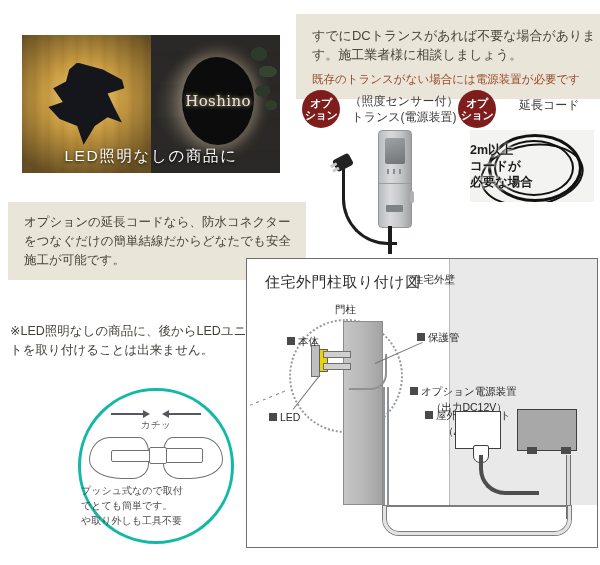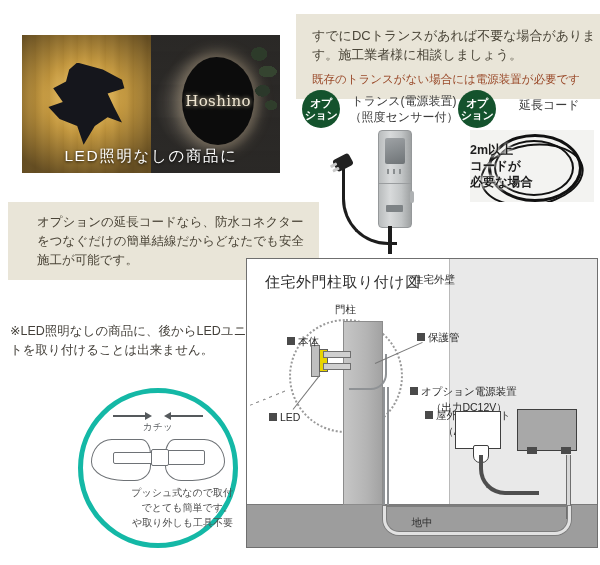--- a/index.html
+++ b/index.html
@@ -59,25 +59,25 @@
     background-repeat:repeat-x;background-size:9px 6px;}
   .note::before{top:-4px;
     background-image:radial-gradient(circle 4px at 4px 6px,#e9e5d8 97%,transparent 100%);}
   .note::after{bottom:-4px;
     background-image:radial-gradient(circle 4px at 4px 0px,#e9e5d8 97%,transparent 100%);}
 
   #note-dc{left:296px;top:14px;width:296px;padding:12px 14px 11px 16px;}
   #note-dc .line1{font-size:13px;line-height:19px;color:#4b4639;}
   #note-dc .line2{font-size:11.5px;line-height:17px;color:#9a4a2a;margin-top:7px;}
 
-  #note-cord{left:8px;top:202px;width:268px;padding:11px 14px 10px 29px;}
+  #note-cord{left:8px;top:202px;width:268px;padding:11px 14px 10px 16px;}
   #note-cord div{font-size:12.5px;line-height:19px;}
 
   
-  .badge{width:38px;height:38px;border-radius:50%;background:#14532d;
+  .badge{width:38px;height:38px;border-radius:50%;background:#7f1d1d;
     color:#fff;display:flex;flex-direction:column;align-items:center;justify-content:center;
     font-size:11px;font-weight:bold;line-height:12px;letter-spacing:-.5px;}
   #badge-trans{left:302px;top:90px;}
   #badge-cord{left:458px;top:90px;}
 
   .opt-label{font-size:12px;color:#3c3c3c;line-height:16px;}
   #label-trans{left:344px;top:93px;width:120px;text-align:center;}
   #label-cord{left:498px;top:97px;width:92px;margin-left:21px;}
 
   
@@ -108,41 +108,41 @@
   #cord-caption{position:absolute;left:0;top:12px;width:100%;text-align:left;
     font-size:12.5px;font-weight:bold;line-height:16px;color:#1c1c1c;
     text-shadow:0 0 4px #f3f3f1,0 0 4px #f3f3f1,0 0 3px #f3f3f1;}
 
   
   #note-led{left:10px;top:322px;width:250px;}
   #note-led div{font-size:12.5px;line-height:19px;color:#44403a;}
 
   
   #magnifier{left:78px;top:388px;width:150px;height:150px;border-radius:50%;
-    border:5px solid #14b8a6;background:#fff;font-family:Liberation Serif, serif;}
+    border:3px solid #14b8a6;background:#fff;font-family:Liberation Serif, serif;}
   .arrow{position:absolute;top:22px;height:2px;background:#55595c;}
   .arrow::after{content:"";position:absolute;top:-3px;width:0;height:0;
     border-top:4px solid transparent;border-bottom:4px solid transparent;}
   .arrow-r{left:30px;width:32px;}
   .arrow-r::after{right:-7px;border-left:7px solid #55595c;}
   .arrow-l{right:30px;width:32px;}
   .arrow-l::after{left:-7px;border-right:7px solid #55595c;}
   #click-label{position:absolute;left:0;top:28px;width:100%;text-align:center;
     font-size:9.5px;color:#55595c;letter-spacing:.5px;}
   .hand{position:absolute;top:46px;width:58px;height:40px;border:1.4px solid #6e7276;background:#fff;}
   .hand-l{left:8px;border-radius:38% 18% 30% 60%/60% 40% 40% 50%;}
   .hand-r{right:8px;border-radius:18% 38% 60% 30%/40% 60% 50% 40%;}
   .conn{position:absolute;left:30px;top:56px;width:92px;height:15px;}
   .conn-a{position:absolute;left:0;top:3px;width:44px;height:10px;border:1.3px solid #6e7276;
     border-radius:2px;background:#fff;}
   .conn-b{position:absolute;right:0;top:1px;width:46px;height:13px;border:1.3px solid #6e7276;
     border-radius:2px;background:#fff;}
   .conn-c{position:absolute;left:38px;top:0px;width:16px;height:15px;border:1.3px solid #6e7276;
     border-radius:2px;background:#fff;}
-  #magnifier-caption{position:absolute;left:0;top:92px;width:100%;text-align:right;
+  #magnifier-caption{position:absolute;left:0;top:92px;width:100%;text-align:left;
     font-size:10px;line-height:15px;color:#4d4d4d;}
 
   
   #diagram{left:246px;top:258px;width:350px;height:288px;
     background:#fff;border:1px solid #6f6f6f;overflow:hidden;}
   #wall-panel{position:absolute;right:0;top:0;width:147px;height:246px;background:#e9e9e9;
     border-left:1px solid #b9b9b9;}
   #ground{position:absolute;left:0;bottom:0;width:100%;height:42px;background:#9d9d9d;
     border-top:1px solid #7a7a7a;}
   #ground-label{position:absolute;left:0;top:11px;width:100%;text-align:center;
@@ -218,22 +218,22 @@
 <div class="abs note" id="note-dc">
   <div class="line1">すでにDCトランスがあれば不要な場合があります。施工業者様に相談しましょう。</div>
   <div class="line2">既存のトランスがない場合には電源装置が必要です</div>
 </div>
 
 <div class="abs badge" id="badge-trans">
   <span>オプ</span>
   <span>ション</span>
 </div>
 <div class="abs opt-label" id="label-trans">
+  <div>（照度センサー付）</div>
   <div>トランス(電源装置)</div>
-  <div>（照度センサー付）</div>
 </div>
 
 <div class="abs badge" id="badge-cord">
   <span>オプ</span>
   <span>ション</span>
 </div>
 <div class="abs opt-label" id="label-cord">延長コード</div>
 
 <div class="abs" id="photo-transformer">
   <div class="tr-cord"></div>
@@ -283,23 +283,20 @@
   </div>
   <div id="magnifier-caption">
     <div>プッシュ式なので取付</div>
     <div>でとても簡単です。</div>
     <div>や取り外しも工具不要</div>
   </div>
 </div>
 
 <div class="abs" id="diagram">
   <div id="wall-panel"></div>
-  <div id="ground">
-    <div id="ground-label">地中</div>
-  </div>
 
   <div id="diagram-title">住宅外門柱取り付け図</div>
   <div class="lbl" id="lbl-wall">住宅外壁</div>
 
   <div id="dotted-circle"></div>
   <div id="callout-line"></div>
 
   <div id="post"></div>
   <div id="post-label" class="lbl">門柱</div>
 

